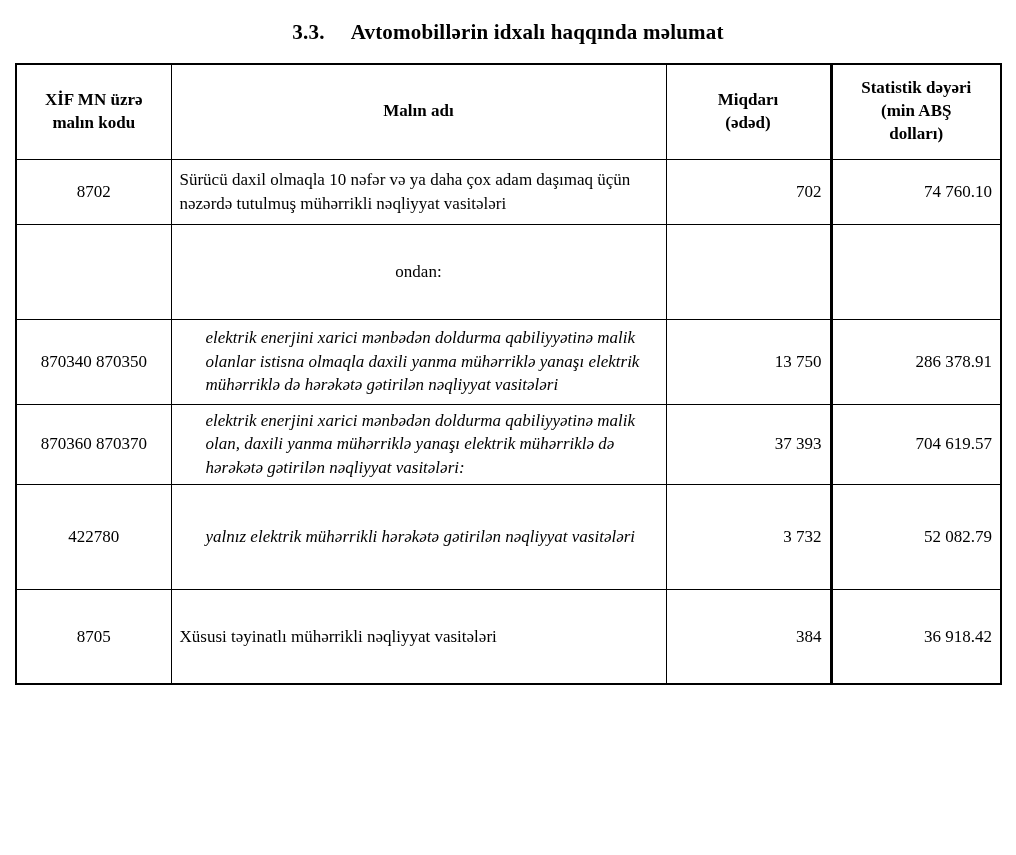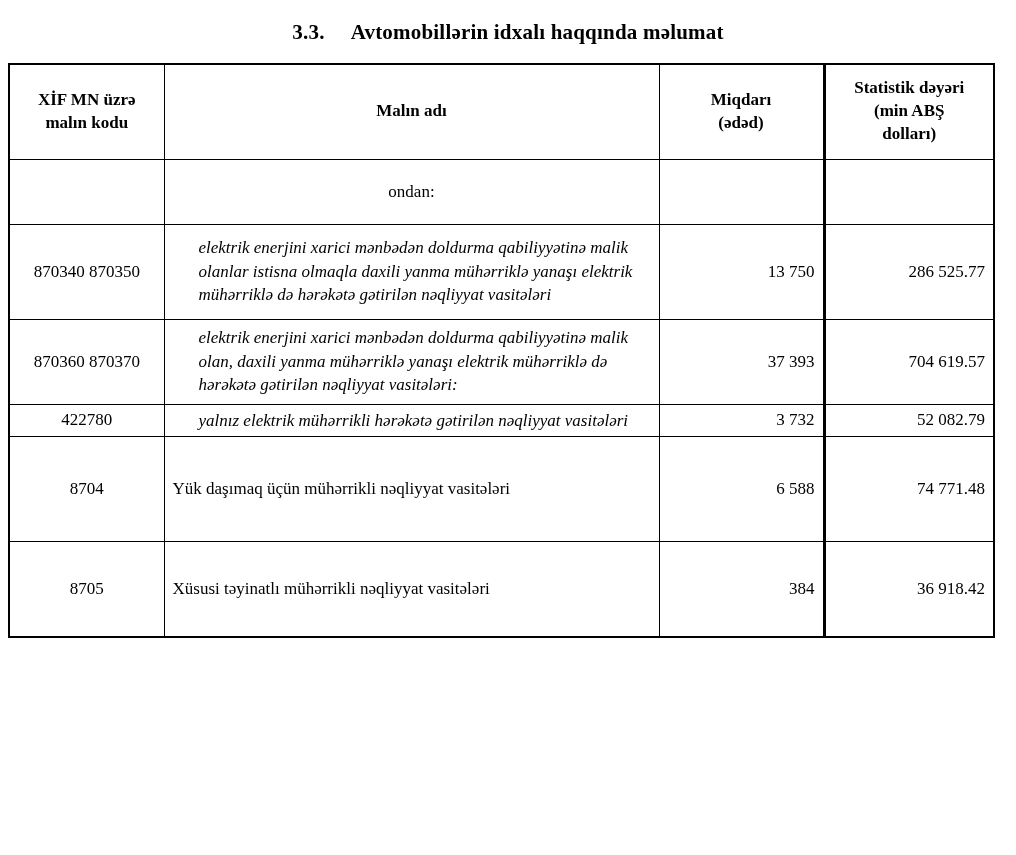--- a/index.html
+++ b/index.html
@@ -22,21 +22,21 @@
     font-size: 21px;
     padding-top: 20px;
     padding-bottom: 18px;
     letter-spacing: 0.2px;
   }
   .title .title-number {
     margin-right: 26px;
   }
   table.main-table {
     border-collapse: collapse;
-    margin-left: 8px;
+    margin-left: 15px;
     width: 985px;
     table-layout: fixed;
   }
   table.main-table th,
   table.main-table td {
     border: 1px solid #000000;
     vertical-align: middle;
     font-size: 17px;
     box-sizing: border-box;
     padding: 4px 8px;
@@ -115,51 +115,51 @@
 malın kodu</th>
         <th>Malın adı</th>
         <th>Miqdarı
 (ədəd)</th>
         <th>Statistik dəyəri
 (min ABŞ
 dolları)</th>
       </tr>
     </thead>
     <tbody>
+        <tr class="row-normal">
+          <td class="cell-code">8702</td>
+          <td class="cell-name">Sürücü daxil olmaqla 10 nəfər və ya daha çox adam daşımaq üçün nəzərdə tutulmuş mühərrikli nəqliyyat vasitələri</td>
+          <td class="cell-qty">702</td>
+          <td class="cell-value">74 760.10</td>
+        </tr>
         <tr class="row-subheader">
           <td class="cell-code"></td>
           <td class="cell-name">ondan:</td>
           <td class="cell-qty"></td>
           <td class="cell-value"></td>
         </tr>
         <tr class="row-italic">
           <td class="cell-code">870340 870350</td>
           <td class="cell-name">elektrik enerjini xarici mənbədən doldurma qabiliyyətinə malik olanlar istisna olmaqla daxili yanma mühərriklə yanaşı elektrik mühərriklə də hərəkətə gətirilən nəqliyyat vasitələri</td>
           <td class="cell-qty">13 750</td>
-          <td class="cell-value">286 525.77</td>
+          <td class="cell-value">286 378.91</td>
         </tr>
         <tr class="row-italic">
           <td class="cell-code">870360 870370</td>
           <td class="cell-name">elektrik enerjini xarici mənbədən doldurma qabiliyyətinə malik olan, daxili yanma mühərriklə yanaşı elektrik mühərriklə də hərəkətə gətirilən nəqliyyat vasitələri:</td>
           <td class="cell-qty">37 393</td>
           <td class="cell-value">704 619.57</td>
         </tr>
         <tr class="row-italic">
           <td class="cell-code">422780</td>
           <td class="cell-name">yalnız elektrik mühərrikli hərəkətə gətirilən nəqliyyat vasitələri</td>
           <td class="cell-qty">3 732</td>
           <td class="cell-value">52 082.79</td>
         </tr>
         <tr class="row-normal">
-          <td class="cell-code">8704</td>
-          <td class="cell-name">Yük daşımaq üçün mühərrikli nəqliyyat vasitələri</td>
-          <td class="cell-qty">6 588</td>
-          <td class="cell-value">74 771.48</td>
-        </tr>
-        <tr class="row-normal">
           <td class="cell-code">8705</td>
           <td class="cell-name">Xüsusi təyinatlı mühərrikli nəqliyyat vasitələri</td>
           <td class="cell-qty">384</td>
           <td class="cell-value">36 918.42</td>
         </tr>
       </tbody>
   </table>
 
 </div>
 

